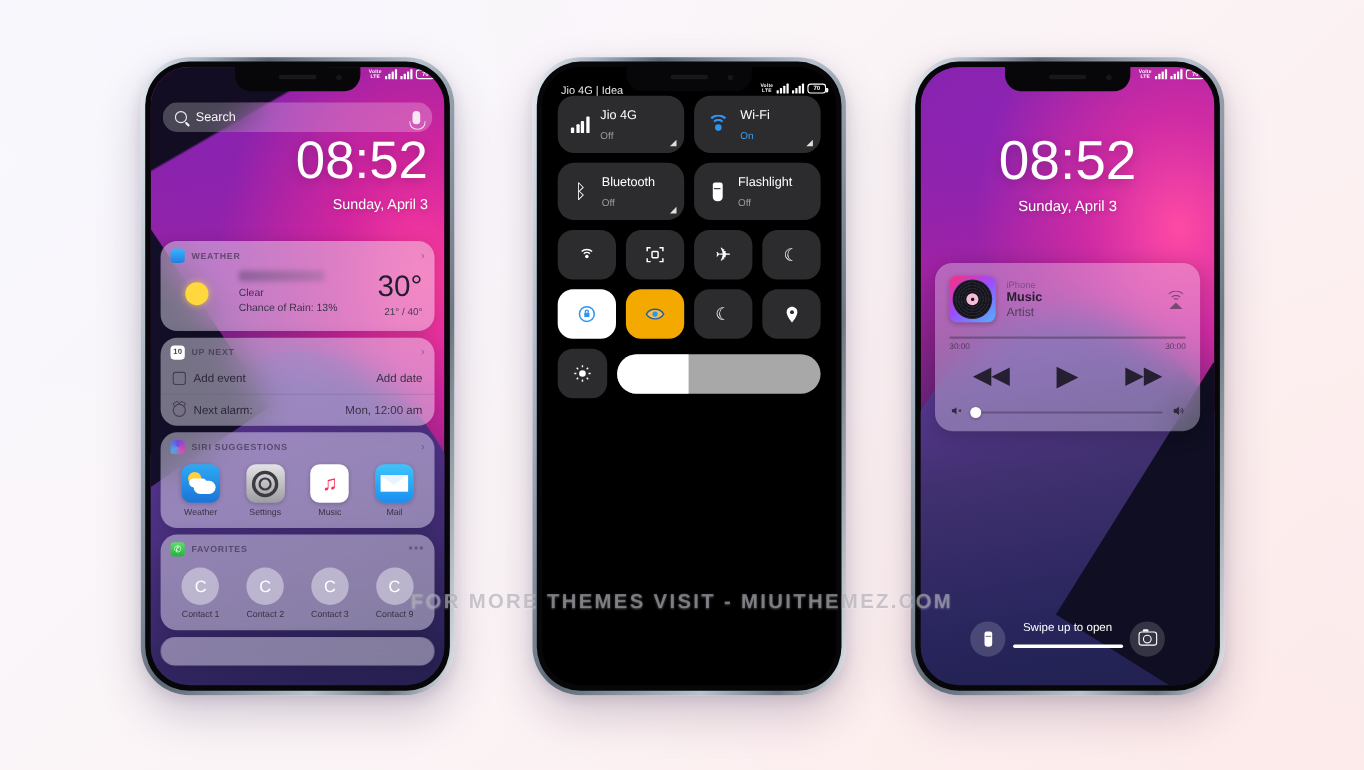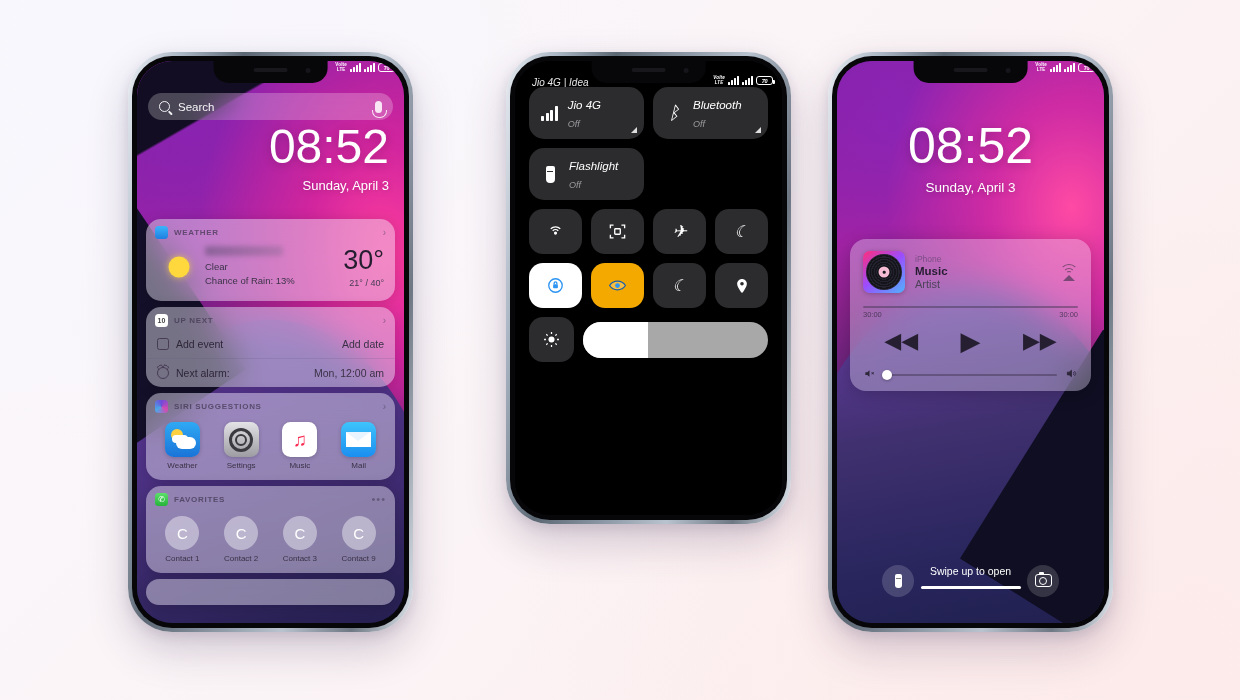--- a/index.html
+++ b/index.html
@@ -98,21 +98,21 @@
 
   .wbody { display:flex; align-items:center; padding:3px 11px 12px; }
   .sun { width:44px; height:44px; flex:none; position:relative; }
   .sun .core { position:absolute; left:50%; top:50%; transform:translate(-50%,-50%);
     width:21px; height:21px; border-radius:50%; background:#ffd83d;
     box-shadow:0 0 7px rgba(255,216,61,.7); }
   .sun i { position:absolute; left:50%; top:50%; width:2.6px; height:19px;
     margin:-9.5px 0 0 -1.3px; }
   .sun i:before { content:""; display:block; width:100%; height:6px;
     background:#ffd83d; border-radius:1.5px; }
-  .winfo { flex:1; margin-left:4px; }
+  .winfo { flex:1; margin-left:16px; }
   .wcity { height:10px; width:78px; border-radius:3px;
     background:linear-gradient(90deg,rgba(90,72,108,.5),rgba(120,98,138,.34));
     filter:blur(2.4px); margin-bottom:4px; }
   .wsub { font-size:9.5px; color:#3b3347; line-height:1.45; }
   .wtemp { text-align:right; }
   .wtemp .big { font-size:27px; font-weight:300; color:#241d2f; line-height:1; }
   .wtemp .hi { font-size:9px; color:#463c53; margin-top:4px; }
 
   .row { display:flex; align-items:center; justify-content:space-between;
     padding:8px 11px; font-size:10.5px; color:#2e2738; }
@@ -157,21 +157,21 @@
   .contacts { display:flex; justify-content:space-around; padding:7px 7px 10px; }
   .contact { text-align:center; width:50px; }
   .cav { width:34px; height:34px; border-radius:50%; margin:0 auto 4px;
     background:rgba(255,255,255,.42); display:flex; align-items:center;
     justify-content:center; color:#fff; font-size:15px; font-weight:400; }
   .cname { font-size:8px; color:#3a3246; }
   .dots { font-size:11px; color:rgba(62,52,78,.5); letter-spacing:1px;
     line-height:.6; }
 
   
-  #p2 { left:506px; top:52px; width:285px; height:472px;font-style:italic; }
+  #p2 { left:484px; top:52px; width:285px; height:580px; }
   .cc { position:absolute; inset:0; background:#000; padding:0 14px; }
   .cchead { position:absolute; top:16px; left:17px; font-size:10px; color:#e8e8ea; }
   .ccclock { display:flex; align-items:flex-end; gap:7px; margin-top:40px; padding:0 3px; }
   .ccclock .t { font-size:30px; color:#fff; font-weight:300; line-height:.92; }
   .ccclock .d { font-size:10.5px; color:#e4e4e7; padding-bottom:4px; }
   .ccicons { position:absolute; right:17px; top:56px; display:flex; gap:12px;
     align-items:center; }
   .gift { width:16px; height:16px; border-radius:3px;
     background:linear-gradient(140deg,#c9c4bd,#8e8880); position:relative; }
   .gift .dot { position:absolute; top:-2px; right:-2px; width:6px; height:6px;
@@ -525,20 +525,32 @@
                 <i></i>
                 <i></i>
               </span>
             <span>
               <span class="tname">Jio 4G</span><br>
               <span class="tstate">Off</span>
             </span>
             <span class="corner"></span>
           </div>
           <div class="tile">
+            <span class="wifiic">
+                <i></i>
+                <i></i>
+                <i></i>
+              </span>
+            <span>
+              <span class="tname">Wi-Fi</span><br>
+              <span class="tstate on">On</span>
+            </span>
+            <span class="corner"></span>
+          </div>
+          <div class="tile">
             <span class="btic">ᛒ</span>
             <span>
               <span class="tname">Bluetooth</span><br>
               <span class="tstate">Off</span>
             </span>
             <span class="corner"></span>
           </div>
           <div class="tile">
             <span style="width:18px;display:flex;justify-content:center">
                 <span class="flash"></span>
@@ -712,13 +724,14 @@
         </div>
         <div class="camr">
           <span class="camg"></span>
         </div>
         <div class="swipe">Swipe up to open</div>
         <div class="homebar"></div>
       </div>
     </div>
   </div>
 
+  <div class="wmark">FOR MORE THEMES VISIT - MIUITHEMEZ.COM</div>
 </div>
 
 </body></html>

